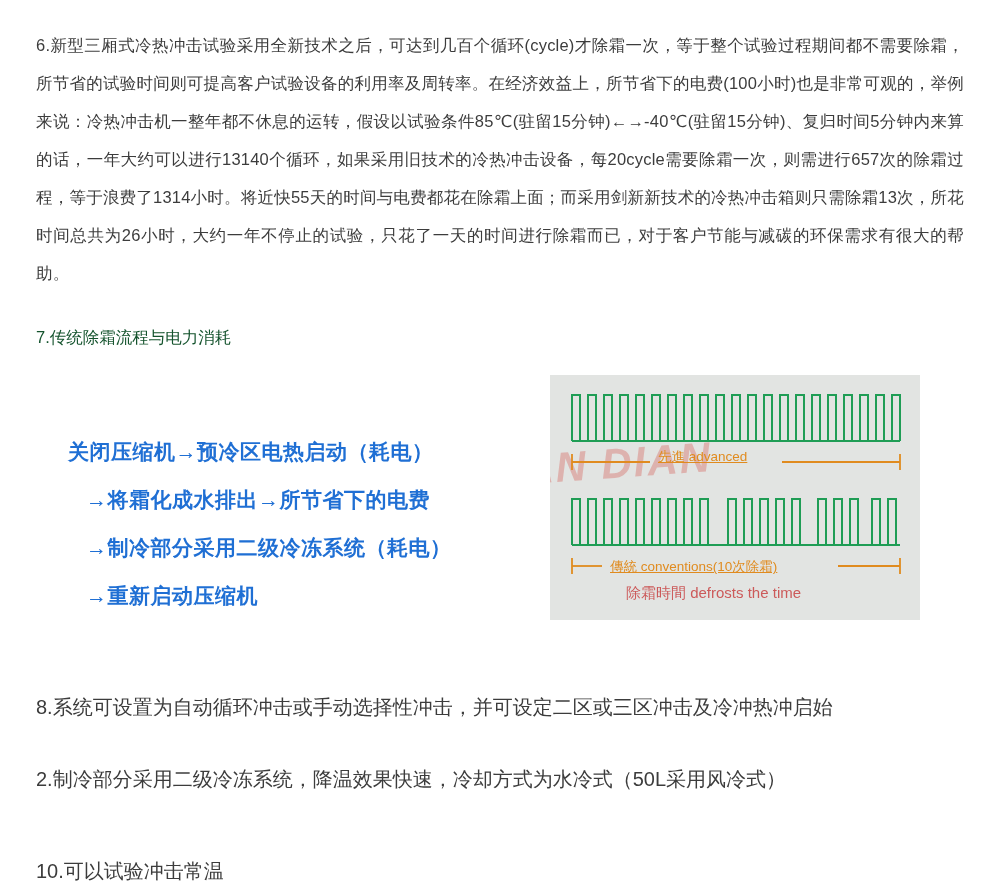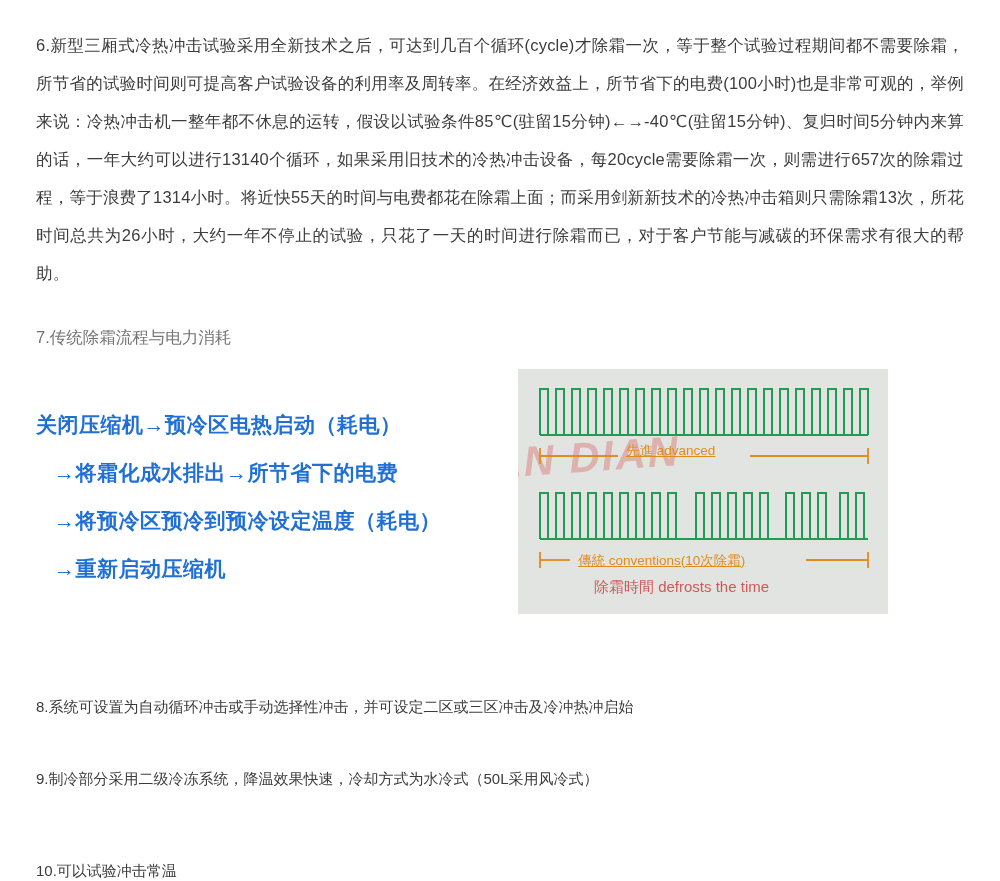--- a/index.html
+++ b/index.html
@@ -28,29 +28,30 @@
     color: #3c3c3c;
     text-align: justify;
     letter-spacing: 0.2px;
   }
   .para-6 {
     margin: 0 0 22px 0;
   }
   .heading-7 {
     font-size: 16.5px;
     line-height: 30px;
-    color: #737373;
+    color: #14532d;
     margin: 30px 0 10px 0;
   }
   .section-7 {
     position: relative;
     display: flex;
-    align-items: center;
+    align-items: flex-end;
     margin-top: 8px;
     height: 258px;
+    margin-left: 32px;
   }
   .flow-box {
     width: 470px;
     padding-top: 12px;
   }
   .flow-line {
     color: #1f6fd4;
     font-weight: bold;
     font-size: 21px;
     line-height: 48px;
@@ -97,21 +98,21 @@
   .chart-caption-conv { left: 60px; top: 183px; }
   .chart-bottom-label {
     position: absolute;
     left: 76px;
     top: 209px;
     font-size: 15px;
     color: #cc5a5a;
     white-space: nowrap;
   }
   .para-8, .para-9, .para-10 {
-    font-size: 15px;
+    font-size: 20px;
     line-height: 30px;
     color: #3c3c3c;
   }
   .para-8 { margin-top: 72px; }
   .para-9 { margin-top: 42px; }
   .para-10 { margin-top: 62px; }
 </style>
 </head>
 <body>
 
@@ -119,21 +120,21 @@
 
   <p class="para para-6">6.新型三厢式冷热冲击试验采用全新技术之后，可达到几百个循环(cycle)才除霜一次，等于整个试验过程期间都不需要除霜，所节省的试验时间则可提高客户试验设备的利用率及周转率。在经济效益上，所节省下的电费(100小时)也是非常可观的，举例来说：冷热冲击机一整年都不休息的运转，假设以试验条件85℃(驻留15分钟)←→-40℃(驻留15分钟)、复归时间5分钟内来算的话，一年大约可以进行13140个循环，如果采用旧技术的冷热冲击设备，每20cycle需要除霜一次，则需进行657次的除霜过程，等于浪费了1314小时。将近快55天的时间与电费都花在除霜上面；而采用剑新新技术的冷热冲击箱则只需除霜13次，所花时间总共为26小时，大约一年不停止的试验，只花了一天的时间进行除霜而已，对于客户节能与减碳的环保需求有很大的帮助。</p>
 
   <p class="heading-7">7.传统除霜流程与电力消耗</p>
 
   <div class="section-7">
 
     <div class="flow-box">
       <div class="flow-line">关闭压缩机→预冷区电热启动（耗电）</div>
       <div class="flow-line indent">→将霜化成水排出→所节省下的电费</div>
-      <div class="flow-line indent">→将预冷区预冷到预冷设定温度（耗电）</div>
+      <div class="flow-line indent">→制冷部分采用二级冷冻系统（耗电）</div>
       <div class="flow-line indent">→重新启动压缩机</div>
     </div>
 
     <div class="chart-wrap">
       <div class="watermark">JIAN DIAN</div>
 
       <svg class="chart-svg" width="370" height="245" viewBox="0 0 370 245">
 
         <g stroke="#1f9d55" stroke-width="2.4" fill="none" shape-rendering="crispEdges">
           <path d="M22 66 L22 20 L30 20 L30 66 L38 66 L38 20 L46 20 L46 66
@@ -181,16 +182,16 @@
       </svg>
 
       <div class="chart-caption-adv">先進 advanced</div>
       <div class="chart-caption-conv">傳統 conventions(10次除霜)</div>
       <div class="chart-bottom-label">除霜時間  defrosts the time</div>
     </div>
 
   </div>
 
   <p class="para-8">8.系统可设置为自动循环冲击或手动选择性冲击，并可设定二区或三区冲击及冷冲热冲启始</p>
-  <p class="para-9">9.制冷部分采用二级冷冻系统，降温效果快速，冷却方式为水冷式（50L采用风冷式）</p>
+  <p class="para-9">2.制冷部分采用二级冷冻系统，降温效果快速，冷却方式为水冷式（50L采用风冷式）</p>
   <p class="para-10">10.可以试验冲击常温</p>
 
 </div>
 
 </body></html>

